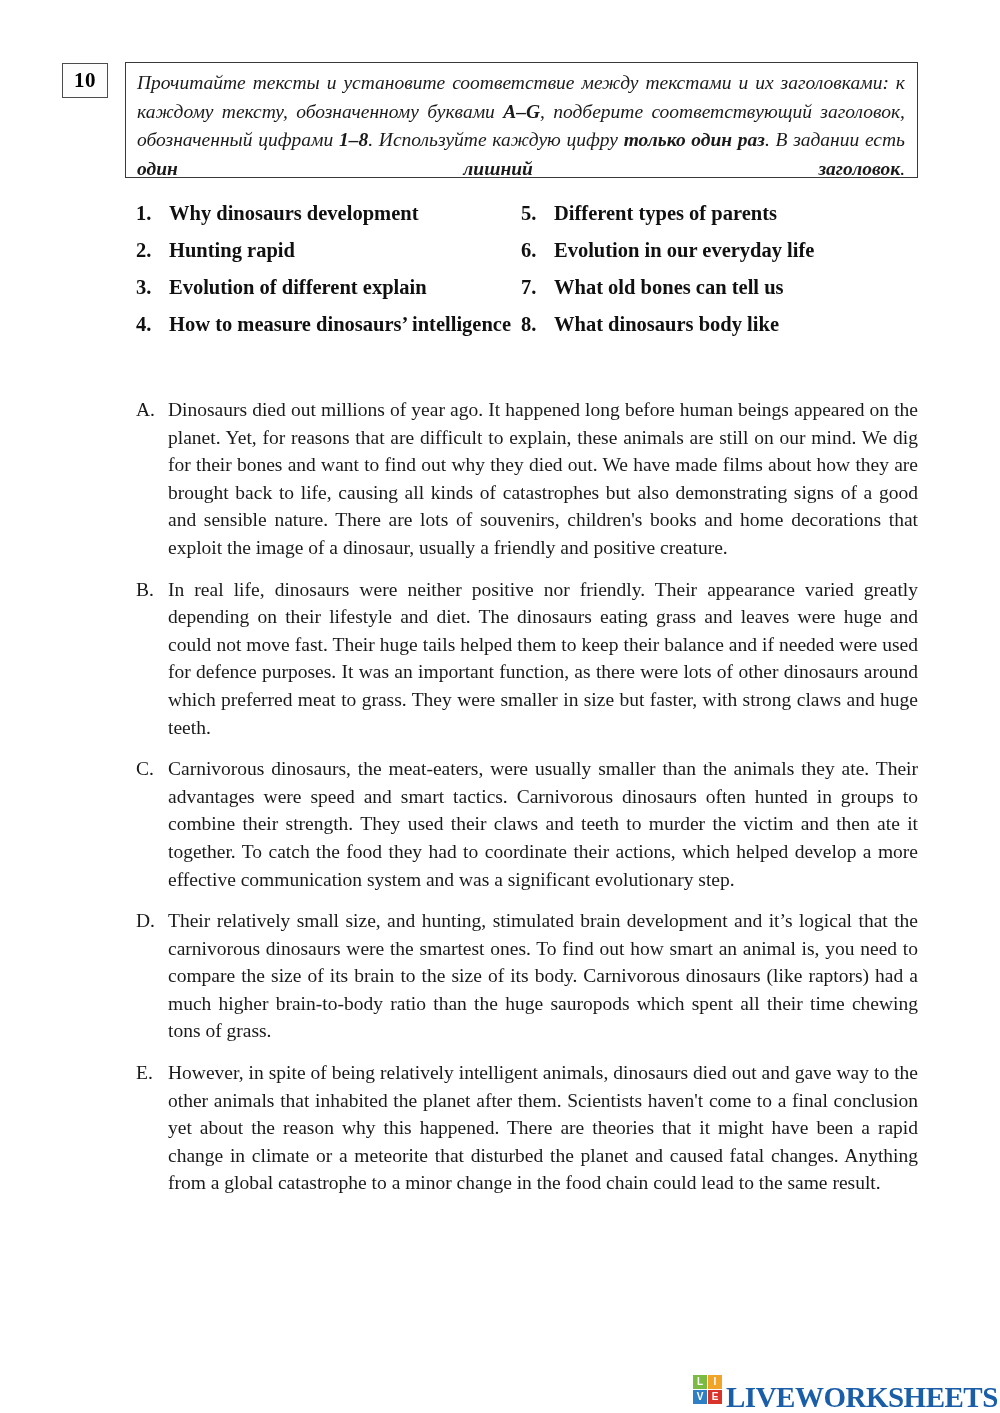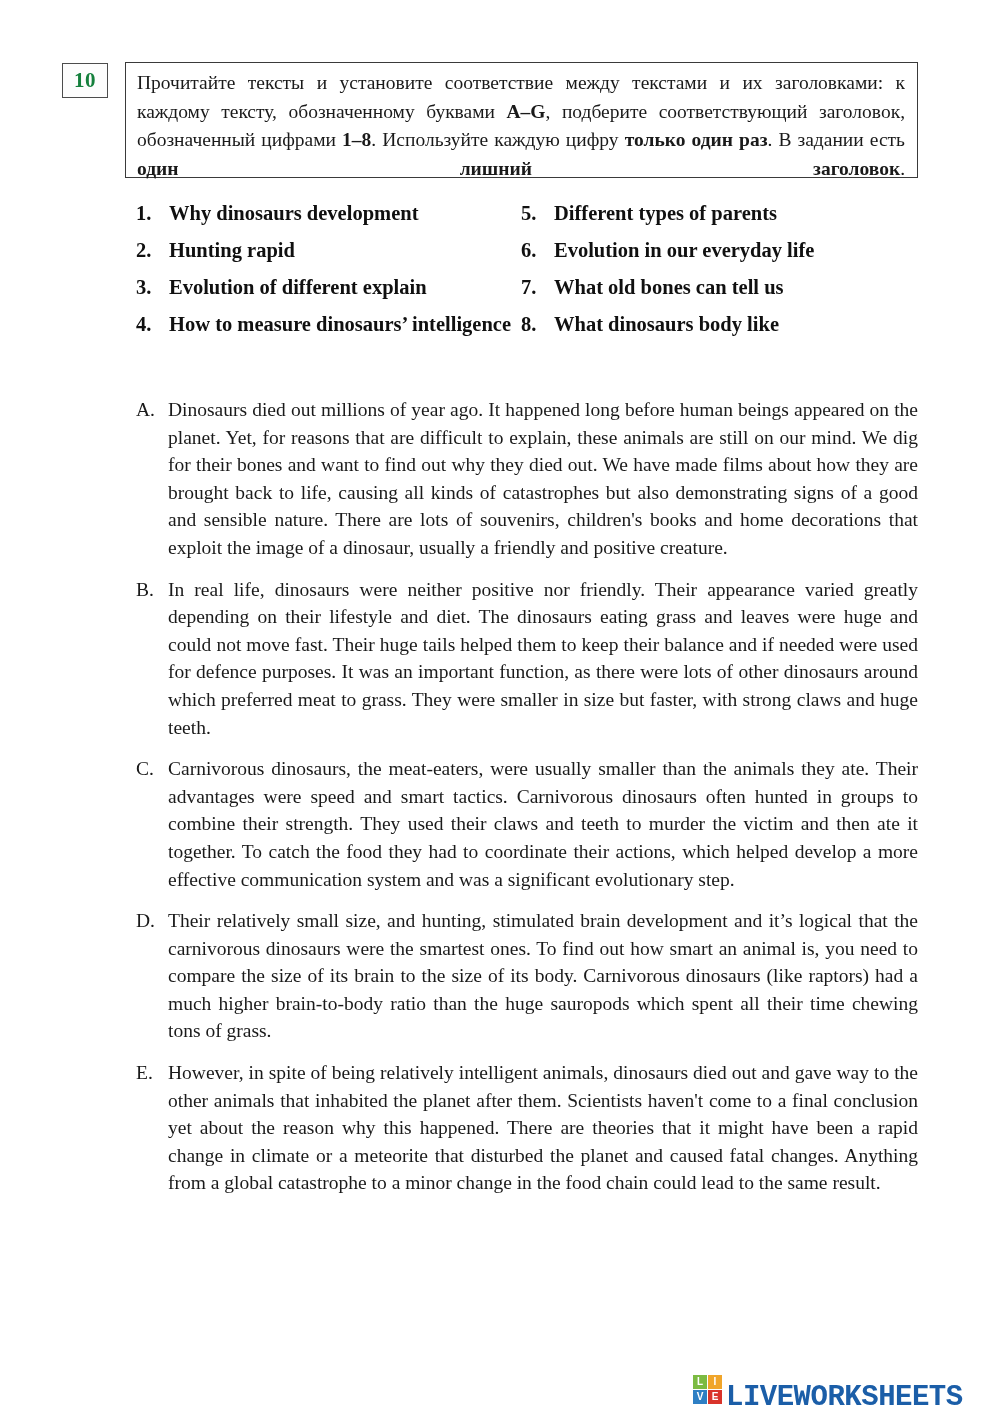--- a/index.html
+++ b/index.html
@@ -32,31 +32,32 @@
     width: 46px;
     height: 35px;
     border: 1px solid #4d4d4d;
     background: #fdfdfd;
     display: flex;
     align-items: center;
     justify-content: center;
     font-size: 21px;
     font-weight: bold;
     letter-spacing: 0.5px;
-    color: #15803d;
+    color: #000000;
   }
   #instruction-box {
     position: absolute;
     left: 125px;
     top: 62px;
     width: 793px;
     height: 116px;
     border: 1.5px solid #3a3a3a;
     background: #ffffff;
     padding: 6px 12px 4px 11px;
+    font-style: italic;
   }
   #instruction-text {
     font-size: 19.5px;
     line-height: 28.5px;
     text-align: justify;
     text-align-last: justify;
     color: #1a1a1a;
     hyphens: none;
   }
   #instruction-text b { font-weight: bold; }
@@ -145,21 +146,21 @@
     display: flex;
     align-items: center;
     justify-content: center;
     font-family: "Liberation Sans", sans-serif;
     font-size: 10px;
     font-weight: bold;
     color: #ffffff;
     line-height: 1;
   }
   #logo-wordmark {
-    font-family: Liberation Mono, monospace;
+    font-family: Liberation Serif, serif;
     font-size: 29px;
     font-weight: bold;
     letter-spacing: -0.5px;
     color: #1b5ea8;
     line-height: 1;
     margin-top: 16px;
   }
 </style>
 </head>
 <body>

